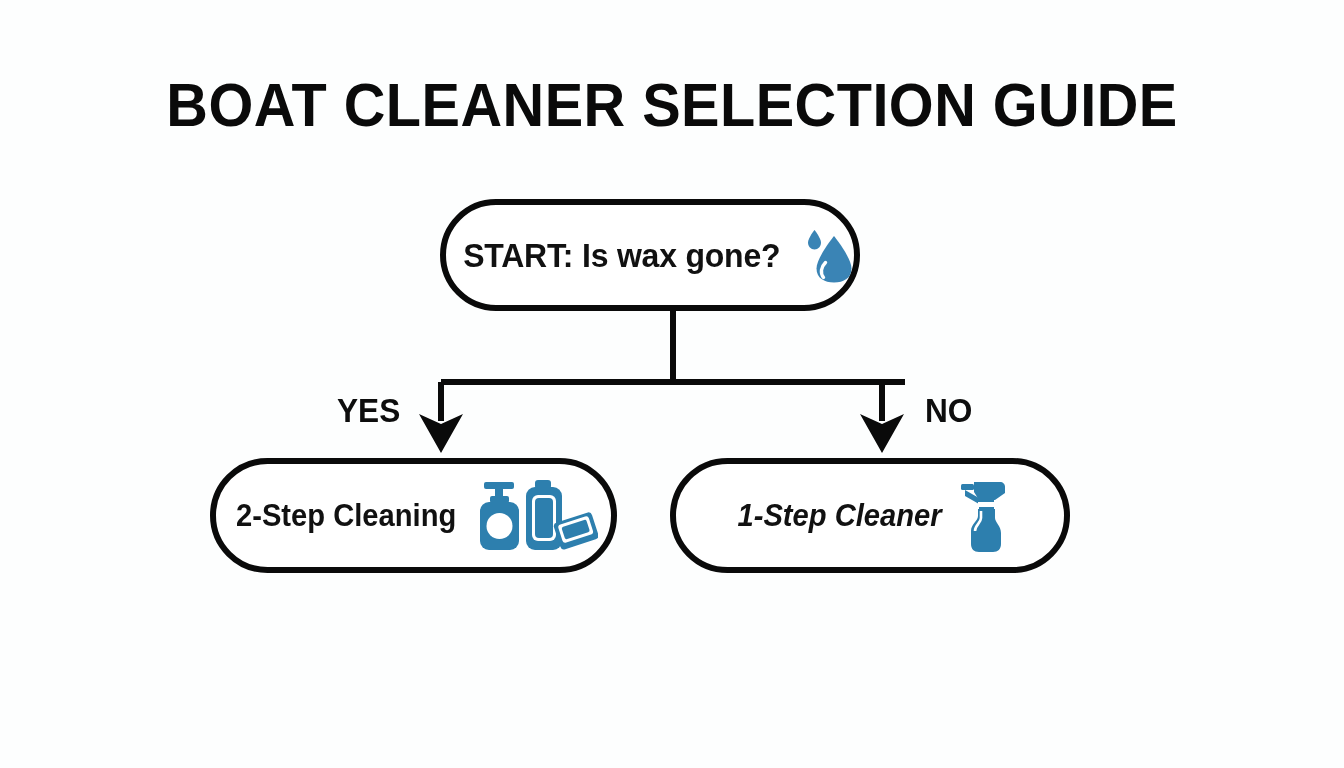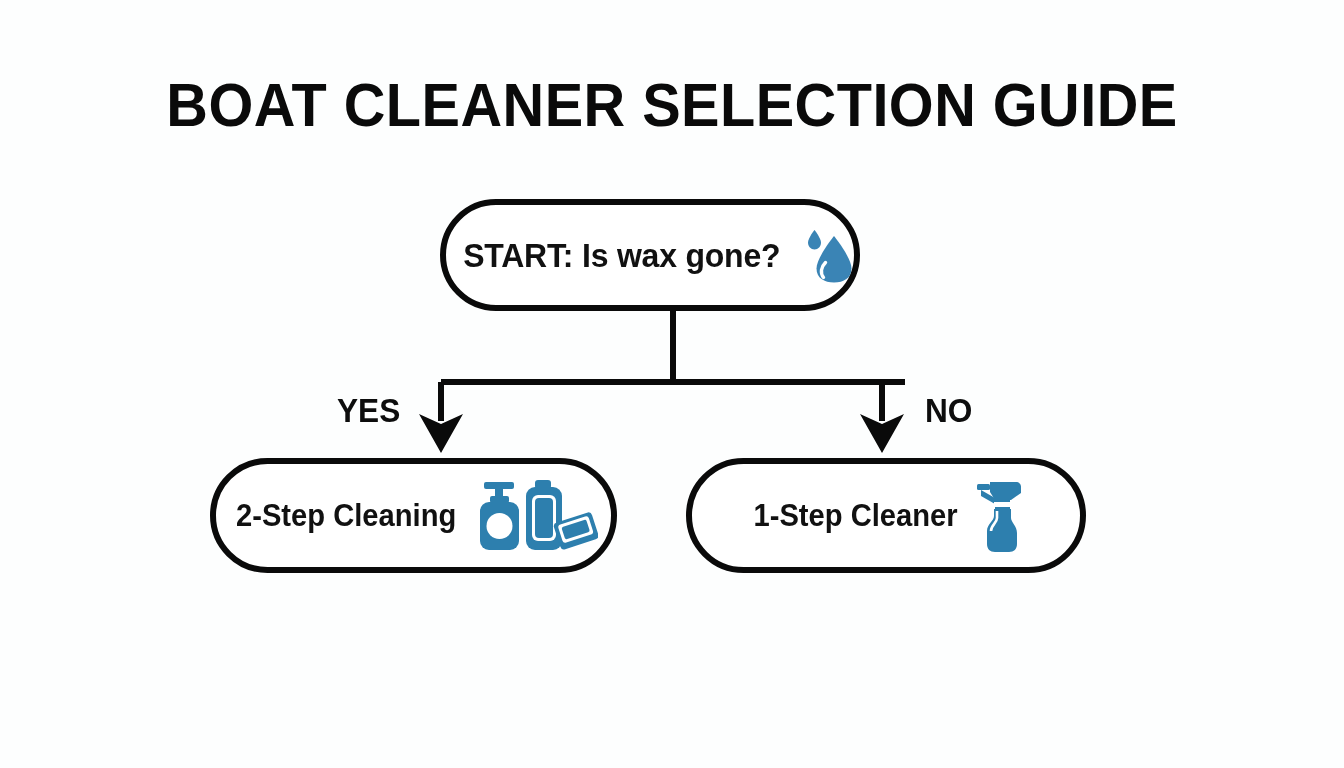--- a/index.html
+++ b/index.html
@@ -71,25 +71,26 @@
     top: 458px;
     width: 407px;
     height: 115px;
     border-radius: 58px;
     text-align: right;
   }
   #node-two-step .node-label {
     font-size: 31px;
   }
   #node-one-step {
-    left: 686px;
+    left: 670px;
     top: 458px;
     width: 400px;
     height: 115px;
     border-radius: 58px;
+    font-style: italic;
   }
   #node-one-step .node-label {
     font-size: 31px;
   }
   .branch-label {
     position: absolute;
     font-family: "Liberation Sans", sans-serif;
     font-weight: bold;
     font-size: 34px;
     color: #0d0d0d;

